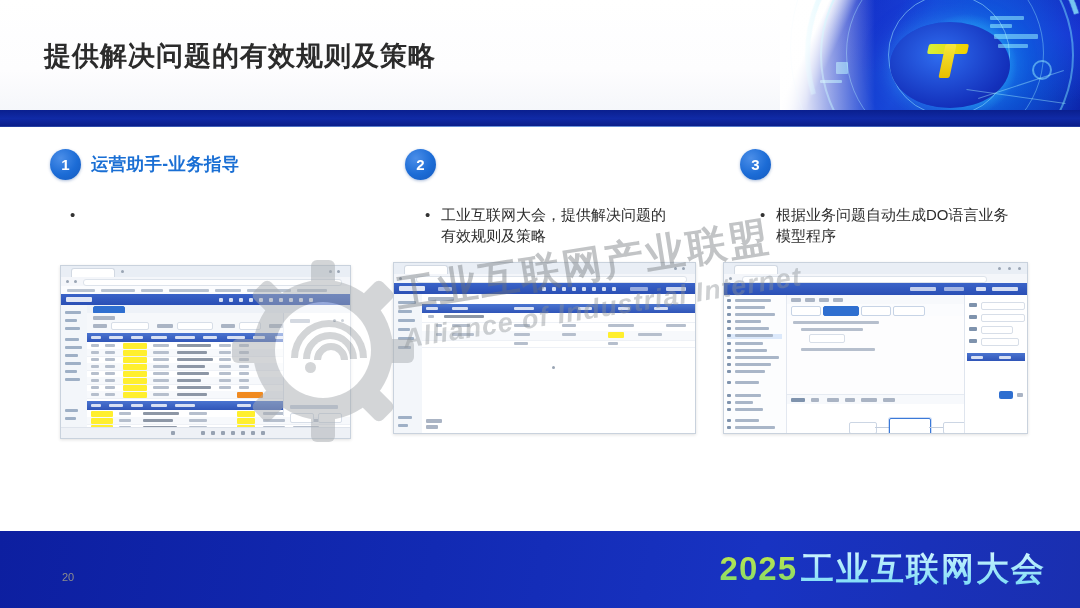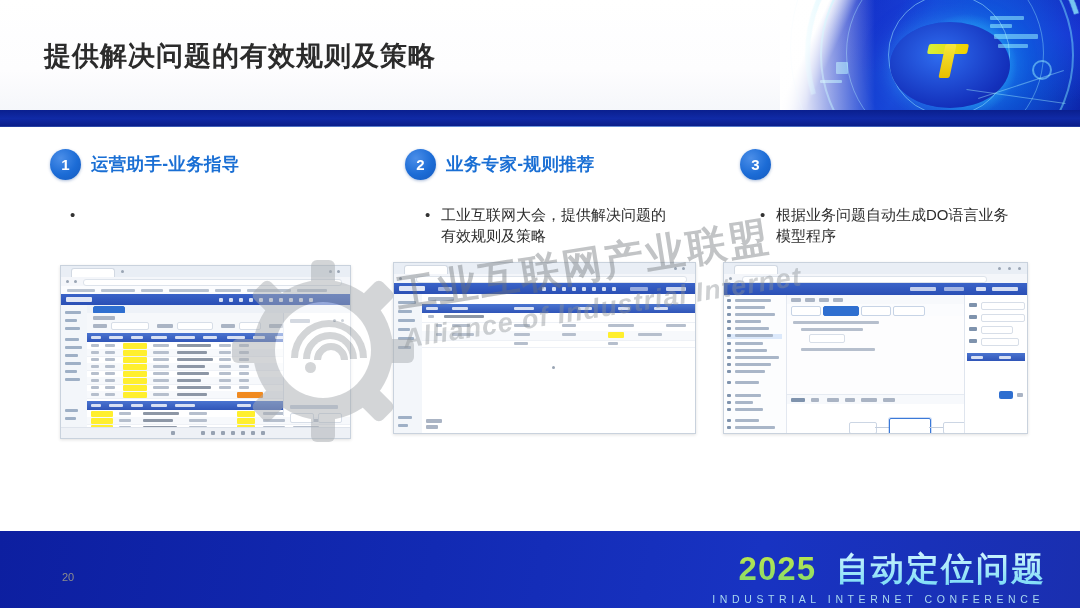--- a/index.html
+++ b/index.html
@@ -120,21 +120,21 @@
   .w3{left:27px;top:25px;width:20px;height:20px;}
   .wifi em{position:absolute;left:18px;top:44px;width:11px;height:11px;border-radius:50%;background:#a9adb1;}
   .wm-text{position:absolute;left:392px;top:268px;transform:rotate(-9deg);transform-origin:0 0;opacity:.42;}
   .wm-cn{font-size:40px;font-weight:bold;color:#6f7478;letter-spacing:2px;white-space:nowrap;}
   .wm-en{font-size:27px;font-style:italic;font-weight:bold;color:#8b9196;letter-spacing:1px;white-space:nowrap;margin-top:2px;}
 
   
   .footer{position:absolute;left:0;top:531px;width:1080px;height:77px;
           background:linear-gradient(100deg,#0d1fa0 0%,#122ab3 40%,#1833c2 70%,#1a2fb0 100%);}
   .footer-logo{position:absolute;right:34px;top:16px;text-align:right;}
-  .fl-main{display:flex;align-items:baseline;justify-content:flex-end;gap:20px;}
+  .fl-main{display:flex;align-items:baseline;justify-content:flex-end;gap:4px;}
   .fl-year{font-size:33px;font-weight:bold;letter-spacing:1px;
            background:linear-gradient(180deg,#c4e84a,#7fd86d);-webkit-background-clip:text;background-clip:text;color:transparent;}
   .fl-cn{font-size:33px;font-weight:bold;letter-spacing:2px;
          background:linear-gradient(180deg,#d8f7ff,#6fd8f5);-webkit-background-clip:text;background-clip:text;color:transparent;}
   .fl-en{font-size:10.5px;letter-spacing:4.6px;color:#a9d8ef;margin-top:1px;padding-right:2px;}
   .page-num{position:absolute;left:62px;top:571px;font-size:11px;color:#8d8d8d;}
 </style>
 </head>
 <body>
 
@@ -171,21 +171,20 @@
       <div class="col-title">运营助手-业务指导</div>
     </div>
     <div class="bullet-row">
       <div class="bullet-dot">•</div>
     </div>
   </div>
 
   <div class="col c2">
     <div class="col-head">
       <div class="badge">2</div>
-      <div class="col-title">业务专家-规则推荐</div>
     </div>
     <div class="bullet-row">
       <div class="bullet-dot">•</div>
       <div class="bullet-text">工业互联网大会，提供解决问题的有效规则及策略</div>
     </div>
   </div>
 
   <div class="col c3">
     <div class="col-head">
       <div class="badge">3</div>
@@ -678,20 +677,19 @@
     <div class="wm-text">
       <div class="wm-cn">工业互联网产业联盟</div>
       <div class="wm-en">Alliance of Industrial Internet</div>
     </div>
   </div>
 
   <div class="footer">
     <div class="footer-logo">
       <div class="fl-main">
         <span class="fl-year">2025</span>
-        <span class="fl-cn">自动定位问题</span>
-      </div>
-      <div class="fl-en">INDUSTRIAL INTERNET CONFERENCE</div>
+        <span class="fl-cn">工业互联网大会</span>
+      </div>
     </div>
   </div>
   <div class="page-num">20</div>
 
 </div>
 
 </body></html>

